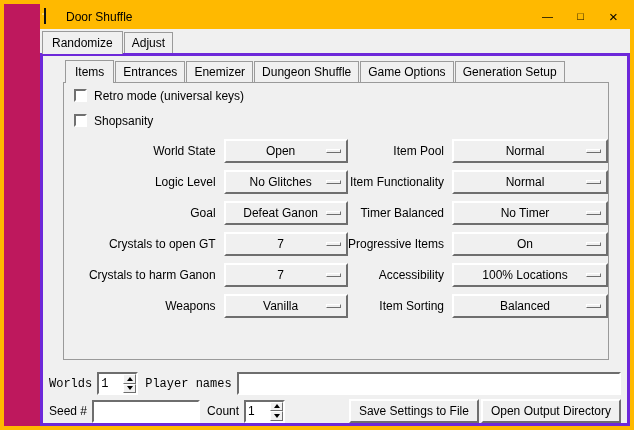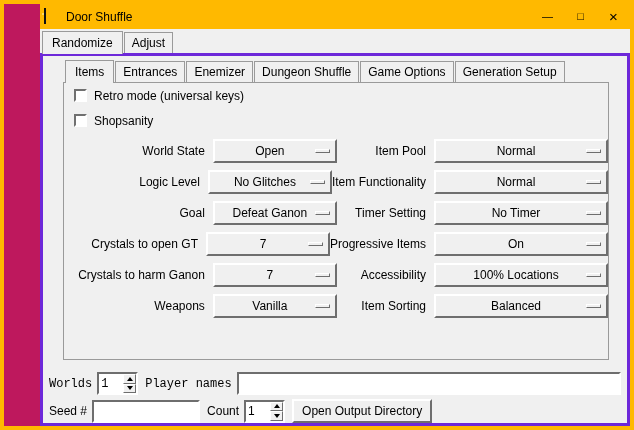--- a/index.html
+++ b/index.html
@@ -96,21 +96,21 @@
     position: relative;
     height: 24px;
     display: flex; align-items: center; justify-content: center;
     background: #f0f0f0;
     border: 2px solid;
     border-color: #fff #6e6e6e #6e6e6e #fff;
     cursor: default;
     flex: 0 0 auto;
   }
   .dd-left  { width: 124px; }
-  .dd-right { width: 174px; }
+  .dd-right { width: 156px; }
   .dd-value { padding-right: 10px; white-space: nowrap; }
   .dd-ind {
     position: absolute;
     right: 5px; top: 8px;
     width: 15px; height: 4px;
     background: #f0f0f0;
     border: 1px solid;
     border-color: #fff #6e6e6e #6e6e6e #fff;
   }
   
@@ -241,21 +241,21 @@
               <span class="dd-ind"></span>
             </div>
           </div>
 
           <div class="form-row">
             <span class="flabel left">Goal</span>
             <div class="dropdown dd-left">
               <span class="dd-value">Defeat Ganon</span>
               <span class="dd-ind"></span>
             </div>
-            <span class="flabel right">Timer Setting</span>
+            <span class="flabel right">Timer Balanced</span>
             <div class="dropdown dd-right">
               <span class="dd-value">No Timer</span>
               <span class="dd-ind"></span>
             </div>
           </div>
 
           <div class="form-row">
             <span class="flabel left">Crystals to open GT</span>
             <div class="dropdown dd-left">
               <span class="dd-value">7</span>
@@ -324,18 +324,19 @@
           <input class="spin-input" value="1" style="">
           <span class="spin-arrows">
             <span class="spin-btn">
                 <span class="arrow up"></span>
               </span>
             <span class="spin-btn">
                 <span class="arrow down"></span>
               </span>
           </span>
         </div>
+        <button class="btn save">Save Settings to File</button>
         <button class="btn">Open Output Directory</button>
       </div>
 
     </div>
   </div>
 </div>
 
 </body></html>

